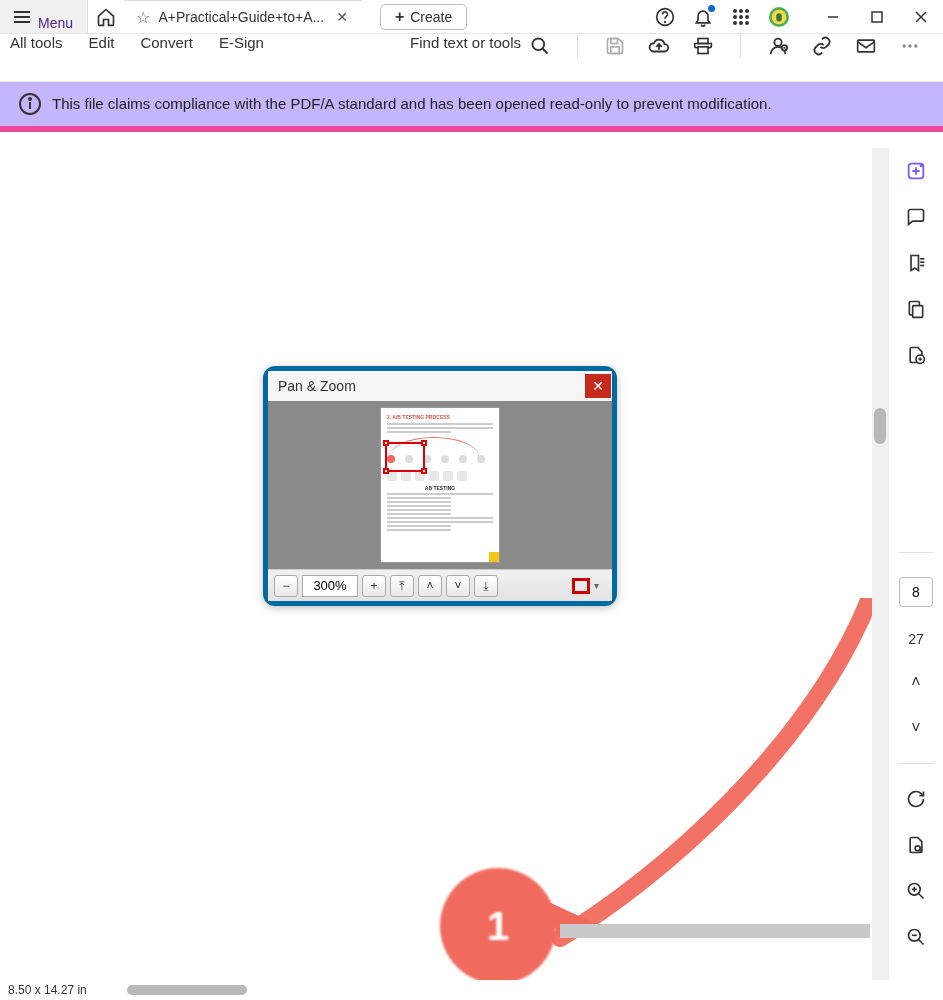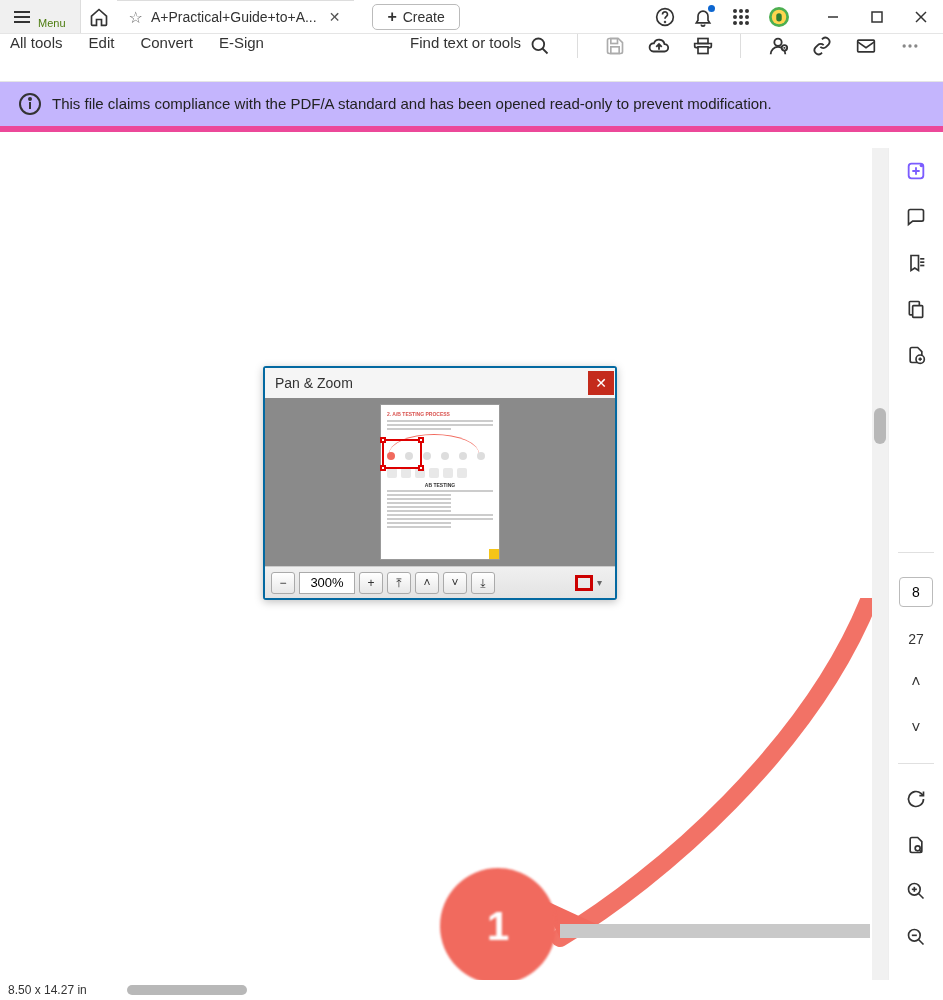--- a/index.html
+++ b/index.html
@@ -3,21 +3,21 @@
 <meta charset="utf-8">
 <style>
   * { box-sizing: border-box; margin: 0; padding: 0; font-family: -apple-system, "Segoe UI", sans-serif; }
   body { width: 943px; height: 1000px; overflow: hidden; background: #fff; position: relative; }
 
   
   .titlebar { height: 34px; background: #fff; display: flex; align-items: center; border-bottom: 1px solid #e5e5e5; }
   .menu-btn { height: 33px; display: flex; align-items: center; gap: 8px; padding: 0 14px; background: #f0f0f0; border-right: 1px solid #ddd; cursor: pointer; }
   .hamburger { width: 16px; height: 12px; display: flex; flex-direction: column; justify-content: space-between; }
   .hamburger span { height: 2px; background: #333; }
-  .menu-btn-label { font-size: 11px; color: #4d7c0f; margin-top: 12px; }
+  .menu-btn-label { font-size: 14px; color: #4c1d95; margin-top: 12px; }
   .home-btn { width: 36px; display: flex; align-items: center; justify-content: center; cursor: pointer; }
   .tab { height: 33px; display: flex; align-items: center; gap: 8px; padding: 0 10px 0 12px; background: #fff; border-top: 1px solid #ddd; min-width: 230px; }
   .star-icon { color: #666; font-size: 16px; }
   .tab-title { font-size: 14px; color: #333; flex: 1; white-space: nowrap; overflow: hidden; text-overflow: ellipsis; text-align: right; }
   .tab-close { color: #555; font-size: 14px; cursor: pointer; padding: 0 4px; }
   .create-btn { margin-left: 18px; height: 26px; display: flex; align-items: center; gap: 6px; padding: 0 14px; border: 1px solid #bbb; border-radius: 5px; font-size: 14px; color: #333; cursor: pointer; }
   .plus-icon { font-size: 16px; font-weight: bold; }
   .titlebar-spacer { flex: 1; }
   .titlebar-icons { display: flex; align-items: center; gap: 18px; padding-right: 12px; }
   .titlebar-icons .icn { width: 20px; height: 20px; display: flex; align-items: center; justify-content: center; color: #333; cursor: pointer; }
@@ -54,21 +54,21 @@
   .sel-tool { width: 44px; height: 44px; background: #0d66d0; border-radius: 3px; display: flex; align-items: center; justify-content: center; border:1px solid #0a55b0;}
   .sel-tool svg { fill: #fff; }
 
   
   .doc-text { position: absolute; top: -10px; left: 230px; font-size: 80px; color: #555; letter-spacing: 1px; font-weight: 400; }
   .arrow-curve { position: absolute; top: 450px; left: 510px; width: 370px; height: 400px; }
   .circle-1 { position: absolute; top: 720px; left: 440px; width: 116px; height: 116px; background: #f16a5e; border-radius: 50%; display:flex; align-items:center; justify-content:center; font-size:40px; color:#fff; font-weight:600; filter: blur(1.2px);}
   .gray-bar { position: absolute; top: 776px; left: 560px; width: 310px; height: 14px; background: #c9c9c9; }
 
   
-  .pz { position: absolute; top: 218px; left: 263px; width: 354px; background: #f5f5f5; border: 2px solid #0369a1; border-radius: 3px; box-shadow: 0 2px 8px rgba(0,0,0,0.25); }
+  .pz { position: absolute; top: 218px; left: 263px; width: 354px; background: #f5f5f5; border: 5px solid #0369a1; border-radius: 12px; box-shadow: 0 2px 8px rgba(0,0,0,0.25); }
   .pz-header { height: 30px; display: flex; align-items: center; padding: 0 10px; background: #f5f5f5; }
   .pz-title { font-size: 14px; color: #333; flex: 1; }
   .pz-close { width: 26px; height: 24px; background: #c42b1c; color: #fff; display: flex; align-items: center; justify-content: center; cursor: pointer; font-size: 14px; margin-right:-9px;}
   .pz-body { background: #8a8a8a; height: 168px; position: relative; display:flex; align-items:center; justify-content:center;}
   .pz-page { width: 120px; height: 156px; background: #fff; border: 1px solid #999; position: relative; overflow:hidden; padding: 6px;}
   .pz-page .hdr{ font-size:5px; color:#d9534f; font-weight:bold; margin-bottom:3px;}
   .pz-page .ln { height:2px; background:#ccc; margin:2px 0; }
   .pz-page .ln.s { width:60%; }
   .pz-page .diagram { height:30px; margin:4px 0; position:relative;}
   .pz-page .dot{ width:8px; height:8px; border-radius:50%; background:#ddd; position:absolute; top:18px;}

